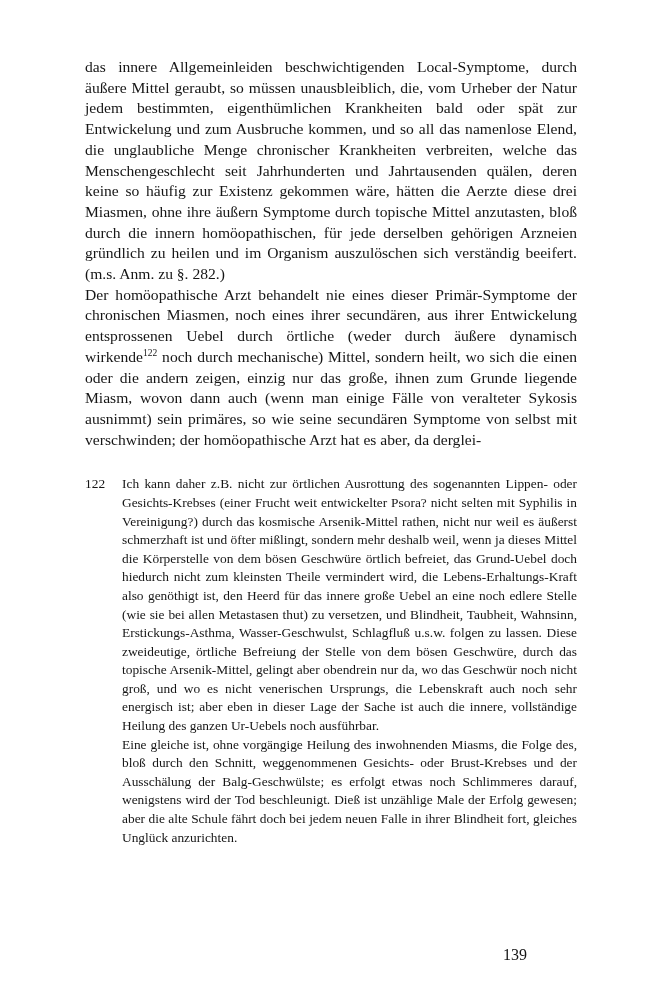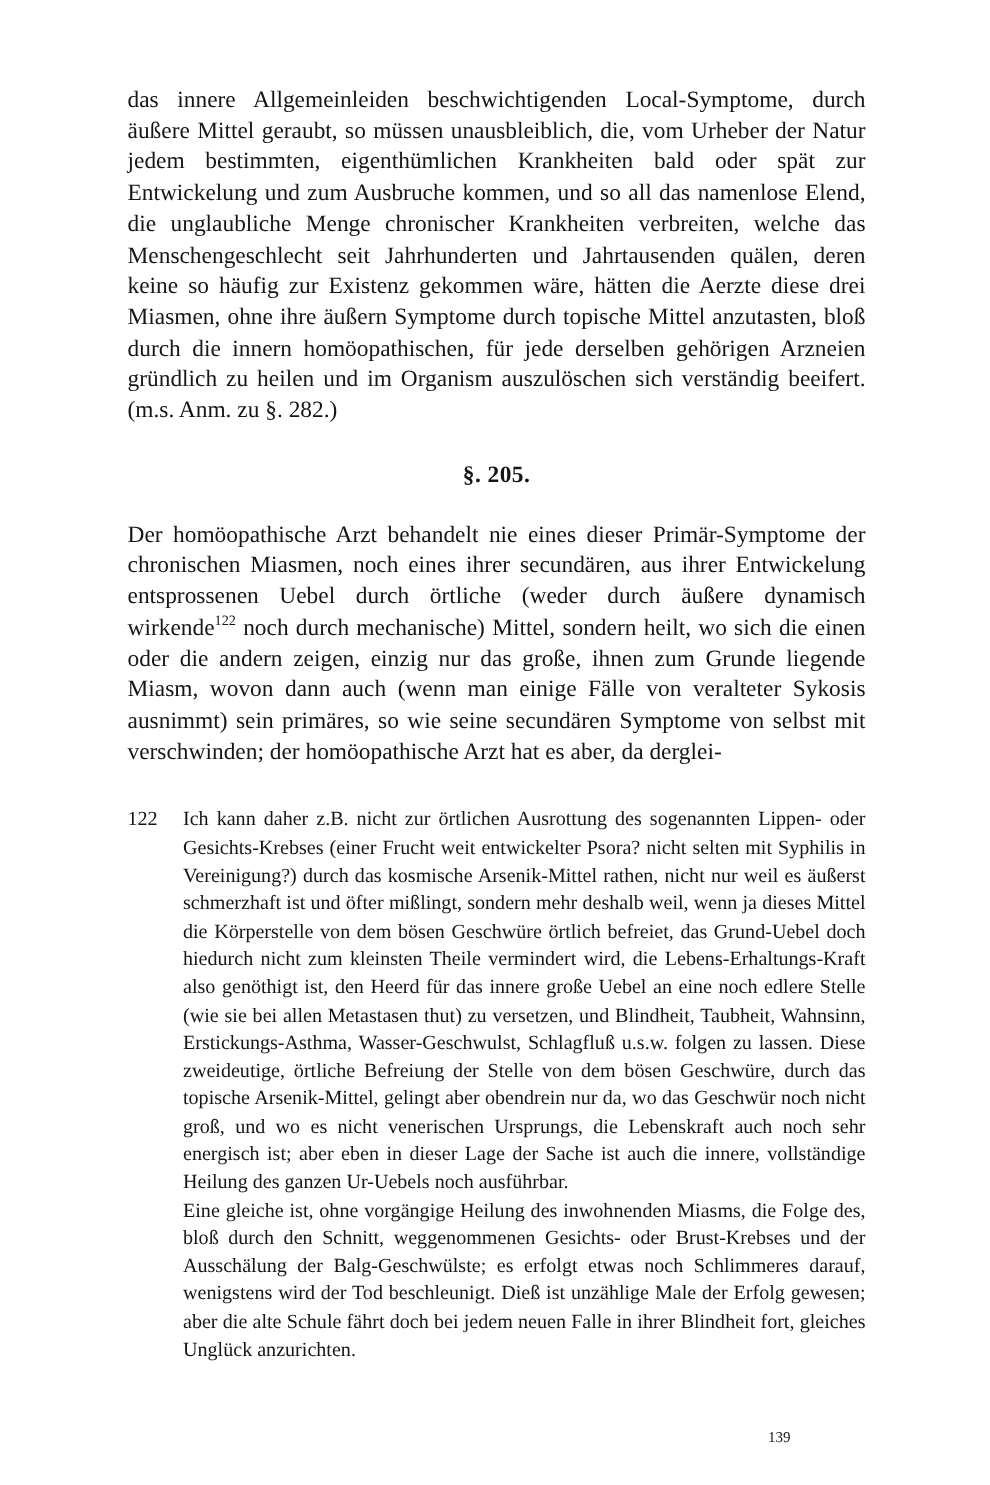--- a/index.html
+++ b/index.html
@@ -53,33 +53,32 @@
   }
   .fn-num {
     display: inline-block;
     width: 37px;
     text-indent: 0;
   }
   .page-number {
     position: absolute;
     right: 85px;
     bottom: 26px;
-    font-size: 10px;
+    font-size: 16px;
     color: #151515;
   }
 </style>
 </head>
 <body>
 
 <div class="book-page">
   <div class="text-block">
 
     <p class="para">das innere Allgemeinleiden beschwichtigenden Local-Symptome, durch äußere Mittel geraubt, so müssen unausbleiblich, die, vom Urheber der Natur jedem bestimmten, eigenthümlichen Krankheiten bald oder spät zur Entwickelung und zum Ausbruche kommen, und so all das namenlose Elend, die unglaubliche Menge chronischer Krankheiten verbreiten, welche das Menschengeschlecht seit Jahrhunderten und Jahrtausenden quälen, deren keine so häufig zur Existenz gekommen wäre, hätten die Aerzte diese drei Miasmen, ohne ihre äußern Symptome durch topische Mittel anzutasten, bloß durch die innern homöopathischen, für jede derselben gehörigen Arzneien gründlich zu heilen und im Organism auszulöschen sich verständig beeifert. (m.s. Anm. zu §. 282.)</p>
 
-    <h2 class="section-heading">§. 205.</h2>
 
     <p class="para"><span>Der homöopathische Arzt behandelt nie eines dieser Primär-Symptome der chronischen Miasmen, noch eines ihrer secundären, aus ihrer Entwickelung entsprossenen Uebel durch örtliche (weder durch äußere dynamisch wirkende</span><sup class="fn-ref">122</sup><span> noch durch mechanische) Mittel, sondern heilt, wo sich die einen oder die andern zeigen, einzig nur das große, ihnen zum Grunde liegende Miasm, wovon dann auch (wenn man einige Fälle von veralteter Sykosis ausnimmt) sein primäres, so wie seine secundären Symptome von selbst mit verschwinden; der homöopathische Arzt hat es aber, da derglei-</span></p>
 
     <div class="footnote">
       <div class="footnote-para first"><span class="fn-num">122</span><span>Ich kann daher z.B. nicht zur örtlichen Ausrottung des sogenannten Lippen- oder Gesichts-Krebses (einer Frucht weit entwickelter Psora? nicht selten mit Syphilis in Vereinigung?) durch das kosmische Arsenik-Mittel rathen, nicht nur weil es äußerst schmerzhaft ist und öfter mißlingt, sondern mehr deshalb weil, wenn ja dieses Mittel die Körperstelle von dem bösen Geschwüre örtlich befreiet, das Grund-Uebel doch hiedurch nicht zum kleinsten Theile vermindert wird, die Lebens-Erhaltungs-Kraft also genöthigt ist, den Heerd für das innere große Uebel an eine noch edlere Stelle (wie sie bei allen Metastasen thut) zu versetzen, und Blindheit, Taubheit, Wahnsinn, Erstickungs-Asthma, Wasser-Geschwulst, Schlagfluß u.s.w. folgen zu lassen. Diese zweideutige, örtliche Befreiung der Stelle von dem bösen Geschwüre, durch das topische Arsenik-Mittel, gelingt aber obendrein nur da, wo das Geschwür noch nicht groß, und wo es nicht venerischen Ursprungs, die Lebenskraft auch noch sehr energisch ist; aber eben in dieser Lage der Sache ist auch die innere, vollständige Heilung des ganzen Ur-Uebels noch ausführbar.</span></div>
       <div class="footnote-para second">Eine gleiche ist, ohne vorgängige Heilung des inwohnenden Miasms, die Folge des, bloß durch den Schnitt, weggenommenen Gesichts- oder Brust-Krebses und der Ausschälung der Balg-Geschwülste; es erfolgt etwas noch Schlimmeres darauf, wenigstens wird der Tod beschleunigt. Dieß ist unzählige Male der Erfolg gewesen; aber die alte Schule fährt doch bei jedem neuen Falle in ihrer Blindheit fort, gleiches Unglück anzurichten.</div>
     </div>
 
   </div>
 

